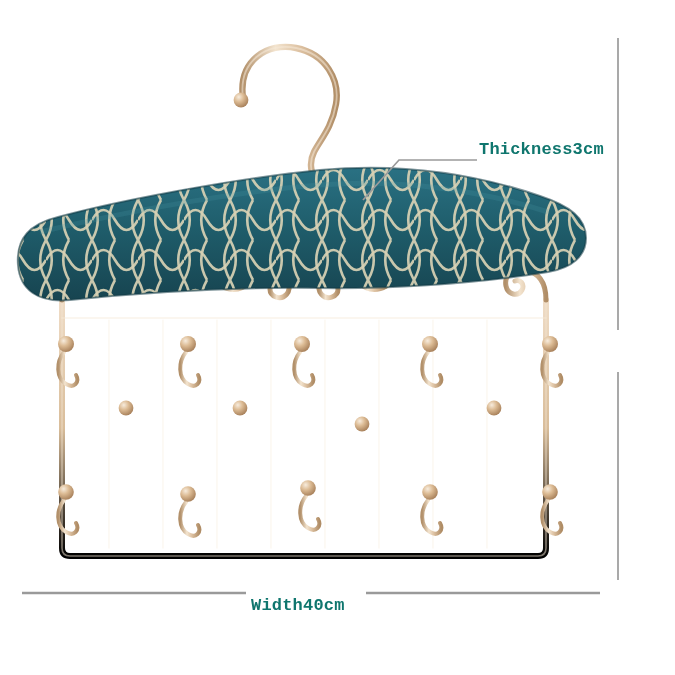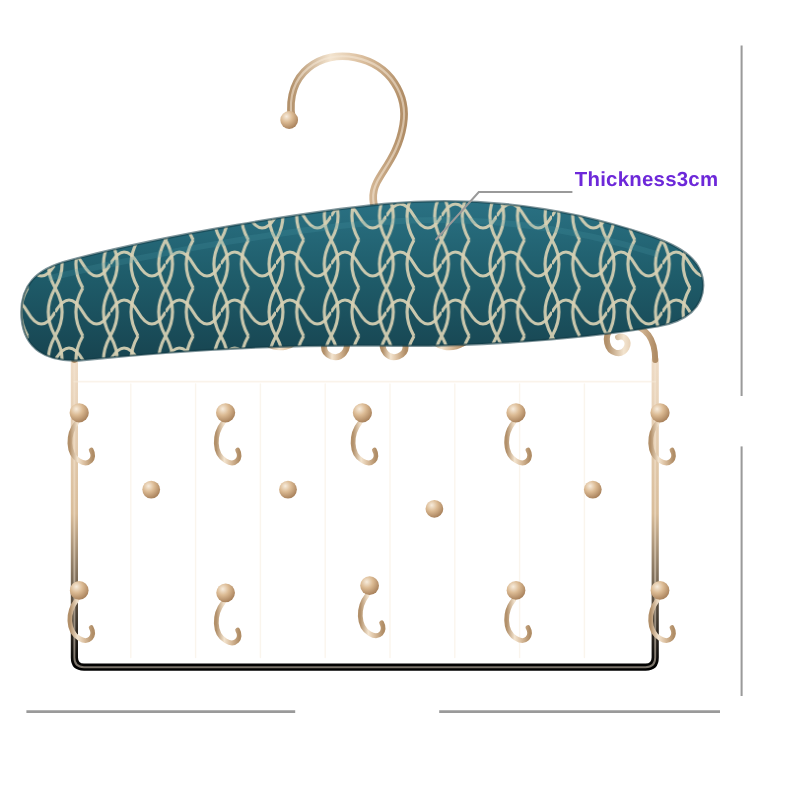--- a/index.html
+++ b/index.html
@@ -16,23 +16,23 @@
     font-family: "Liberation Sans", sans-serif;
   }
   #art {
     position: absolute;
     inset: 0;
     width: 675px;
     height: 675px;
   }
   .dim-label {
     position: absolute;
-    font-family: Liberation Sans, sans-serif;
+    font-family: Liberation Mono, monospace;
     font-weight: bold;
-    color: #6d28d9;
+    color: #0f766e;
     white-space: nowrap;
     letter-spacing: 0.2px;
   }
   #label-thickness {
     left: 479px;
     top: 140px;
     font-size: 17px;
   }
   #label-height {
     left: 566px;
@@ -241,14 +241,15 @@
       <line x1="618" y1="372" x2="618" y2="580" stroke-width="1.7"></line>
 
       <line x1="22" y1="593" x2="246" y2="593" stroke-width="2.4"></line>
       <line x1="366" y1="593" x2="600" y2="593" stroke-width="2.4"></line>
     </g>
   </svg>
 
   <div class="dim-label" id="label-thickness">Thickness3cm</div>
 
 
+  <div class="dim-label" id="label-width">Width40cm</div>
 
 </div>
 
 </body></html>

